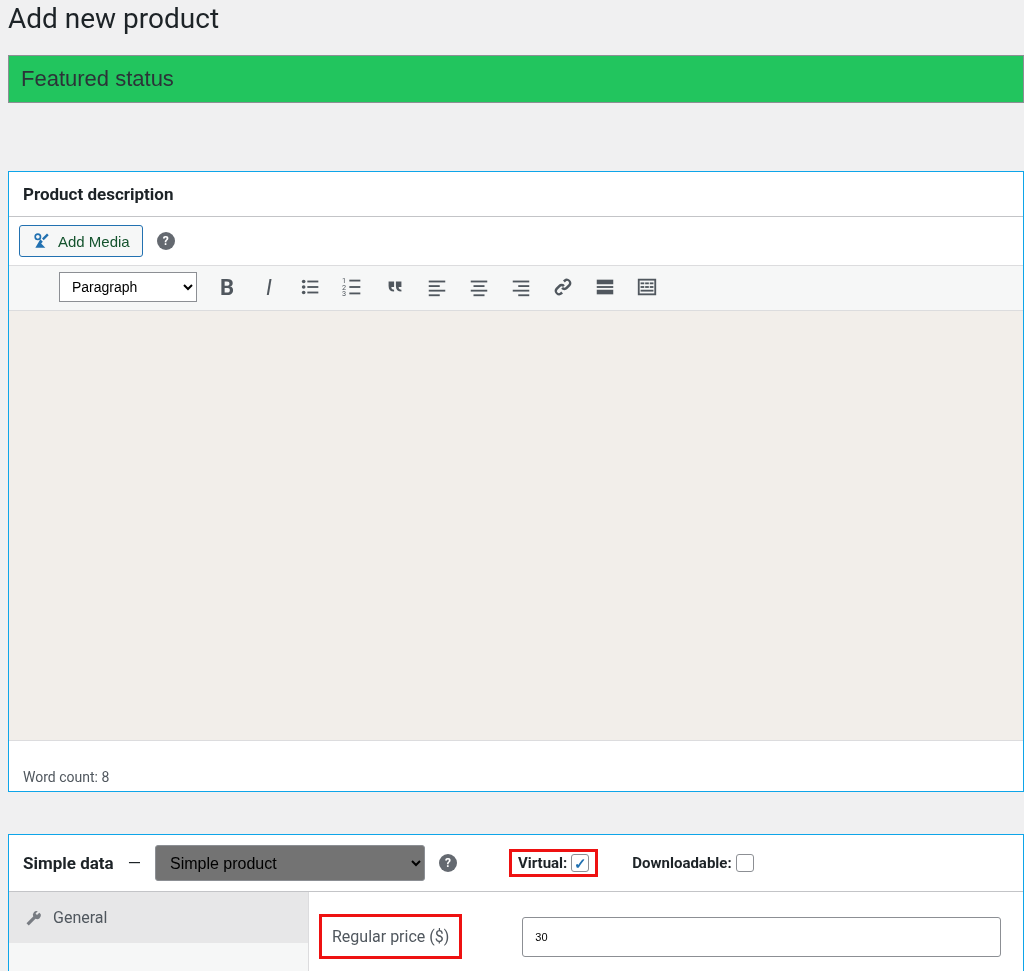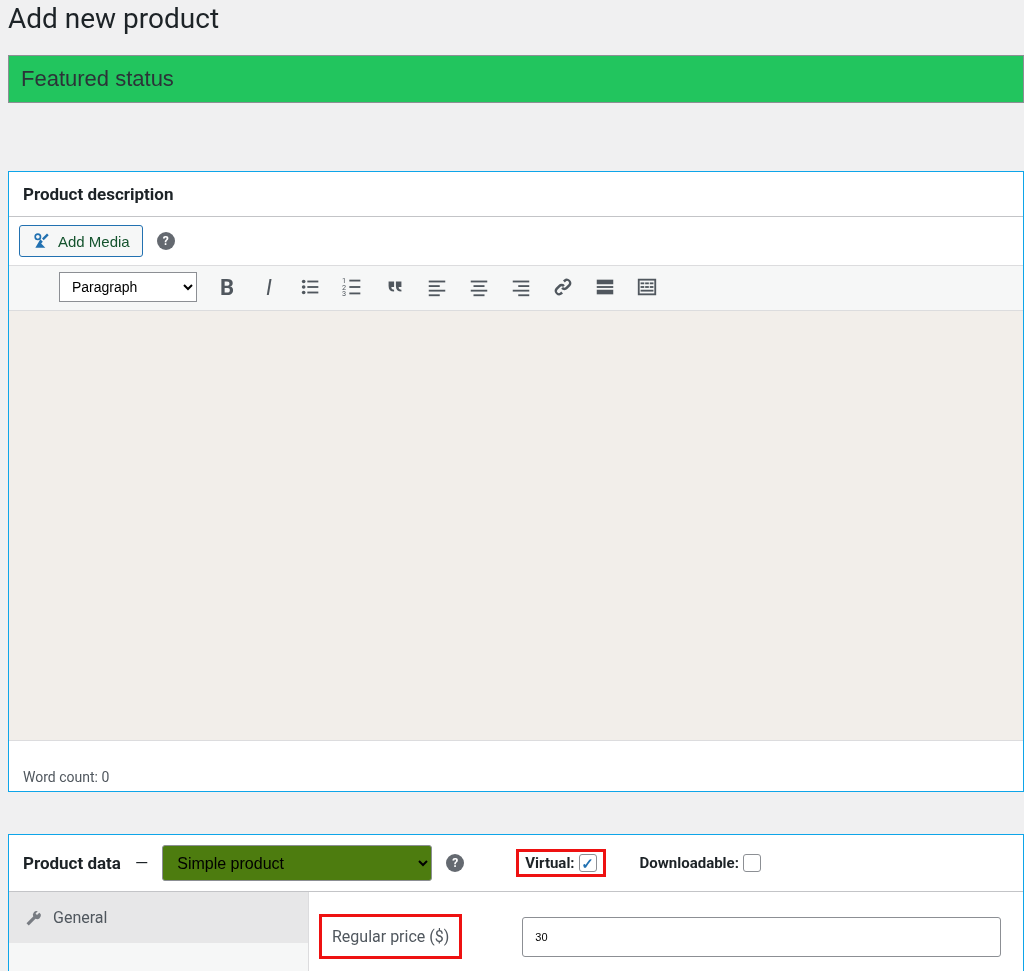--- a/index.html
+++ b/index.html
@@ -103,21 +103,21 @@
   .pdata-header {
     display: flex; align-items: center; gap: 14px;
     padding: 10px 14px;
     border-bottom: 1px solid #c3c4c7;
     font-size: 17px; font-weight: 700;
   }
   .pdata-header .dash { font-weight: 400; }
   .type-select {
     height: 36px; width: 270px;
     border: 1px solid #8c8f94; border-radius: 3px;
-    background: #4d7c0f; font-size: 16px; padding: 0 10px;
+    background: #737373; font-size: 16px; padding: 0 10px;
     font-weight: 400;
   }
   .flag-wrap {
     display: inline-flex; align-items: center; gap: 4px;
     font-weight: 700; font-size: 15px;
   }
   .flag-check {
     width: 18px; height: 18px;
     appearance: none;
     border: 1px solid #8c8f94; border-radius: 3px;
@@ -282,28 +282,28 @@
           <rect x="15" y="11" width="4" height="2"></rect>
           <rect x="5" y="15" width="14" height="2"></rect>
         </svg>
     </span>
   </div>
 
   <div class="editor-area"></div>
 
   <div class="editor-gap"></div>
 
-  <div class="editor-status">Word count: 0</div>
+  <div class="editor-status">Word count: 8</div>
 </section>
 
 
 <section class="postbox pdata-box">
 
   <header class="pdata-header">
-    <span>Product data</span>
+    <span>Simple data</span>
     <span class="dash">—</span>
 
     <select class="type-select">
       <option>Simple product</option>
     </select>
 
     <span class="help-icon">?</span>
 
     <span style="width:24px"></span>
 

